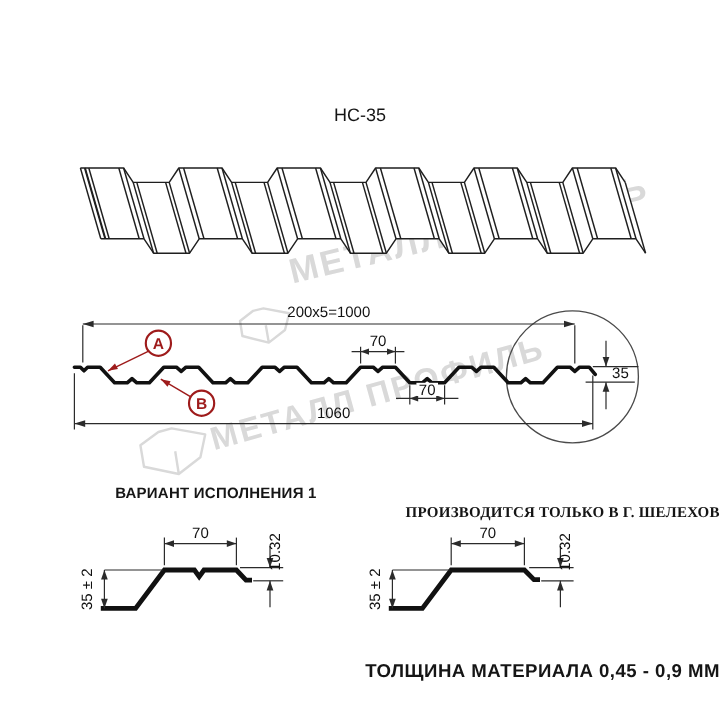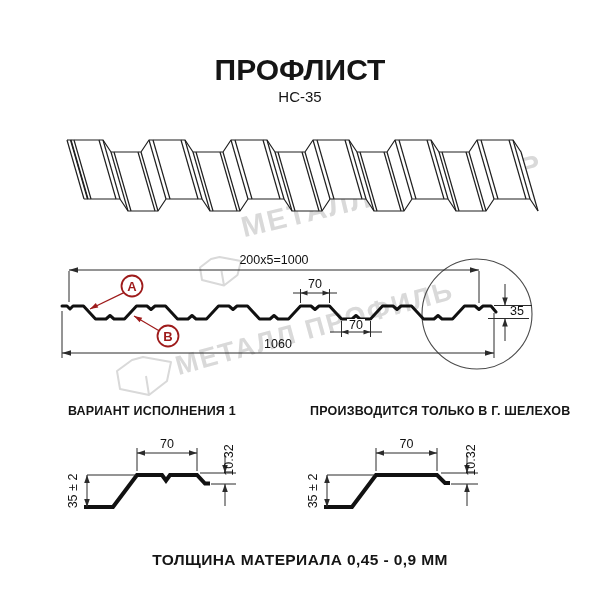--- a/index.html
+++ b/index.html
@@ -14,25 +14,25 @@
   .wm1{left:238px;top:212px;font-size:29px;transform:rotate(-13.5deg);transform-origin:left top;}
   .wm2{left:172px;top:352px;font-size:27px;transform:rotate(-15.5deg);transform-origin:left top;}
   #wm-logos{position:absolute;left:0;top:0;z-index:0;}
   
   #drawing{position:absolute;left:0;top:0;z-index:1;}
   
   .title{position:absolute;left:0;top:53px;width:600px;text-align:center;z-index:2;
          font-size:30px;font-weight:bold;letter-spacing:0px;color:var(--txt);}
   .subtitle{position:absolute;left:0;top:88px;width:600px;text-align:center;z-index:2;
          font-size:15px;font-weight:normal;color:var(--txt);}
-  .vh{position:absolute;z-index:2;font-size:12.5px;font-weight:bold;letter-spacing:0.2px;color:var(--txt);white-space:nowrap;}
+  .vh{position:absolute;z-index:2;font-size:12.5px;font-weight:bold;letter-spacing:0.2px;color:var(--txt);white-space:nowrap;margin-left:28px;}
   .h-v1{left:68px;top:404px;}
   .h-v2a{left:310px;top:404px;}
-  .h-v2b{left:310px;top:404px;}
-  .footer{position:absolute;left:0;top:551px;width:600px;text-align:center;z-index:2;
+  .h-v2b{left:310px;top:420px;font-family:Liberation Serif, serif;}
+  .footer{position:absolute;left:0;top:551px;width:600px;text-align:right;z-index:2;
          font-size:15.5px;font-weight:bold;letter-spacing:0.4px;color:var(--txt);}
   
   .prof{stroke:#111;stroke-width:3;fill:none;stroke-linejoin:round;stroke-linecap:round;}
   .prof-thick{stroke:#111;stroke-width:4;fill:none;stroke-linejoin:miter;stroke-linecap:butt;}
   .dim{stroke:var(--dim);stroke-width:1;fill:none;}
   .dimf{fill:var(--dim);stroke:none;}
   .dtxt{font-family:"Liberation Sans",sans-serif;font-size:12.5px;fill:#111;}
   .circle-detail{stroke:#4a4a4a;stroke-width:1.1;fill:none;}
   .co{stroke:var(--callout);fill:none;stroke-width:1.8;}
   .co-thin{stroke:var(--callout);fill:none;stroke-width:1.2;}
@@ -46,21 +46,20 @@
 
 <div id="canvas">
 
   <div class="wm wm1">МЕТАЛЛ ПРОФИЛЬ</div>
   <div class="wm wm2">МЕТАЛЛ ПРОФИЛЬ</div>
   <svg id="wm-logos" width="600" height="600">
     <path class="wm-shape" d="M200,267.5 L211,259 L219.5,257 L241,261 L237.5,275 L224,285.5 L202,280 Z M224,285.5 L221.5,271"></path>
     <path class="wm-shape" d="M117,371 L132,360 L143,357 L171,362 L167,381 L149,395 L120,389 Z M149,395 L146,376"></path>
   </svg>
 
-  <div class="title">ПРОФЛИСТ</div>
   <div class="subtitle">НС-35</div>
 
   <svg id="drawing" width="600" height="600" viewBox="0 0 600 600">
 
     <g id="sheet3d">
         <path d="M67,140 L103,140 L111,152 L141,152 L149,140 L185,140 L193,152 L223,152 L231,140 L267,140 L275,152 L305,152 L313,140 L349,140 L357,152 L387,152 L395,140 L431,140 L439,152 L469,152 L477,140 L513,140 L521,152 L538,211 L530,199 L494,199 L486,211 L456,211 L448,199 L412,199 L404,211 L374,211 L366,199 L330,199 L322,211 L292,211 L284,199 L248,199 L240,211 L210,211 L202,199 L166,199 L158,211 L128,211 L120,199 L84,199 Z" fill="#ffffff" stroke="none"></path>
         <path d="M67,140 L103,140 L111,152 L141,152 L149,140 L185,140 L193,152 L223,152 L231,140 L267,140 L275,152 L305,152 L313,140 L349,140 L357,152 L387,152 L395,140 L431,140 L439,152 L469,152 L477,140 L513,140 L521,152" class="m3d"></path>
         <path d="M84,199 L120,199 L128,211 L158,211 L166,199 L202,199 L210,211 L240,211 L248,199 L284,199 L292,211 L322,211 L330,199 L366,199 L374,211 L404,211 L412,199 L448,199 L456,211 L486,211 L494,199 L530,199 L538,211" class="m3d"></path>
         <line x1="67" y1="140" x2="84" y2="199" class="m3d"></line>
         <line x1="103" y1="140" x2="120" y2="199" class="m3d"></line>

